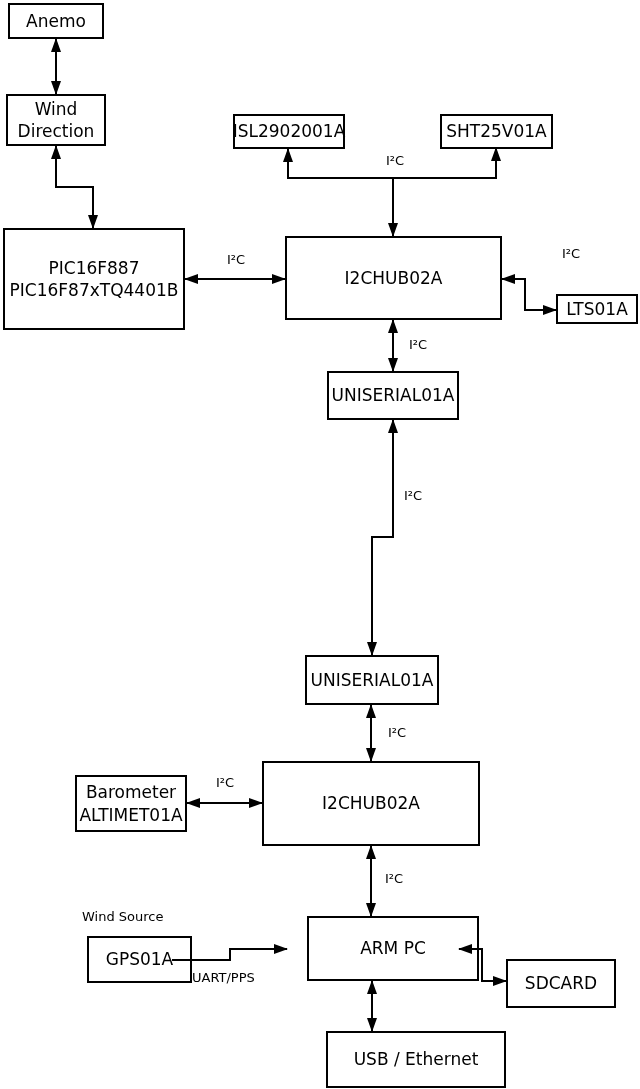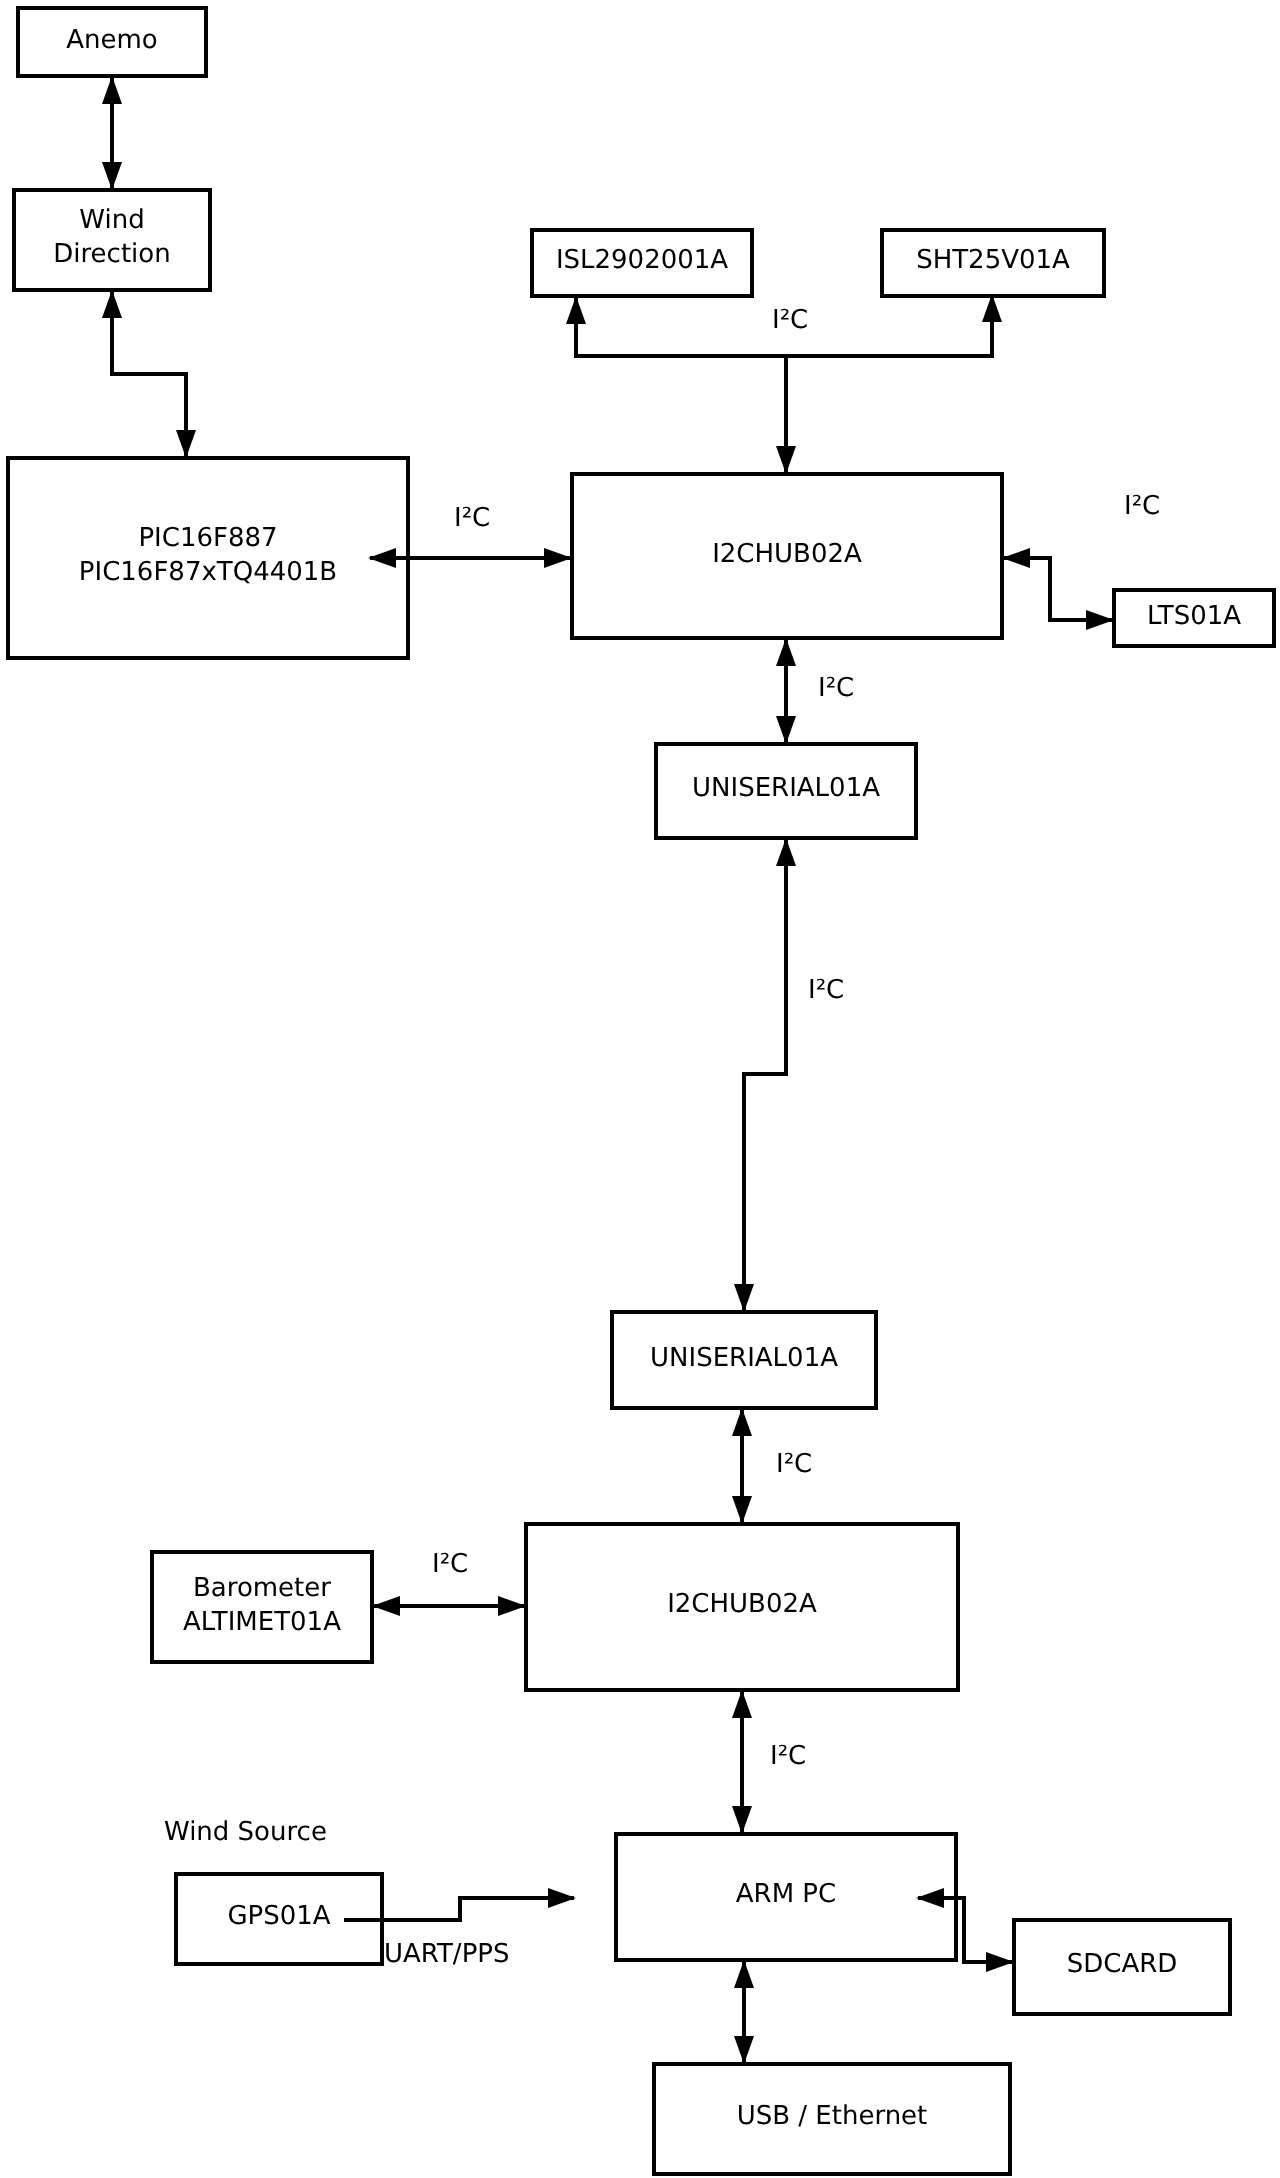--- a/index.html
+++ b/index.html
@@ -4,31 +4,31 @@
 <style>
   html,body{margin:0;padding:0;}
   body{
     width:640px;height:1089px;position:relative;background:#ffffff;
     font-family:"DejaVu Sans","Liberation Sans",sans-serif;color:#000;
     overflow:hidden;
   }
   .node{
     position:absolute;box-sizing:border-box;border:2px solid #000;background:#fff;
     display:flex;align-items:center;justify-content:center;text-align:center;
-    font-size:13px;line-height:1.3;white-space:pre-line;z-index:2;
+    font-size:17px;line-height:1.3;white-space:pre-line;z-index:2;
   }
   .elabel{position:absolute;font-size:13px;z-index:3;white-space:nowrap;}
   svg.wires{position:absolute;left:0;top:0;z-index:4;pointer-events:none;}
   svg.wires path{fill:none;stroke:#000;stroke-width:2;}
 
   
   .n-anemo      {left:8px;  top:3px;   width:96px;  height:36px;}
   .n-wind       {left:6px;  top:94px;  width:100px; height:52px;text-align:center;}
-  .n-pic        {left:3px;  top:228px; width:202px; height:102px;}
-  .n-isl        {left:233px;top:114px; width:112px; height:35px;margin-left:32px;}
+  .n-pic        {left:3px;  top:228px; width:182px; height:102px;}
+  .n-isl        {left:233px;top:114px; width:112px; height:35px;}
   .n-sht        {left:440px;top:114px; width:113px; height:35px;}
   .n-hub1       {left:285px;top:236px; width:217px; height:84px;}
   .n-lts        {left:556px;top:294px; width:82px;  height:30px;}
   .n-uniserial1 {left:327px;top:371px; width:132px; height:49px;}
   .n-uniserial2 {left:305px;top:655px; width:134px; height:50px;}
   .n-hub2       {left:262px;top:761px; width:218px; height:85px;}
   .n-barometer  {left:75px; top:775px; width:112px; height:57px;}
   .n-gps        {left:67px; top:936px; width:105px; height:47px;margin-left:20px;}
   .n-armpc      {left:287px;top:916px; width:172px; height:65px;margin-left:20px;}
   .n-sdcard     {left:506px;top:959px; width:110px; height:49px;}

